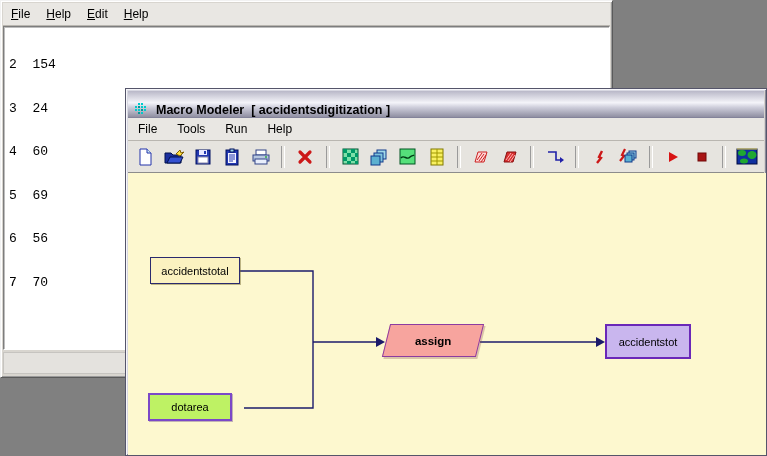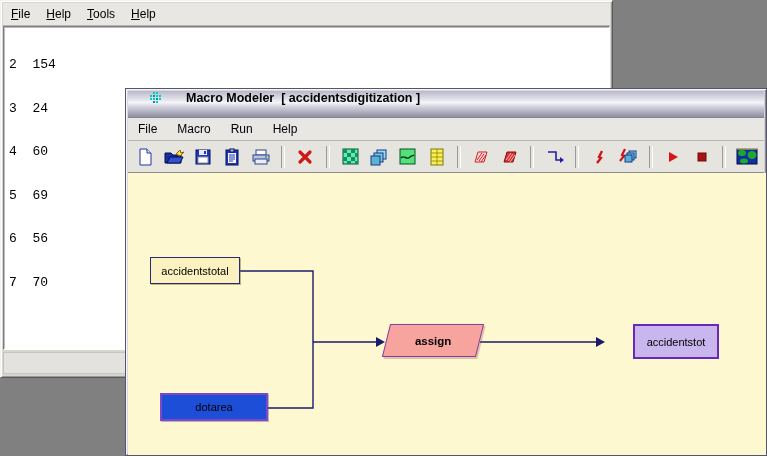--- a/index.html
+++ b/index.html
@@ -45,21 +45,21 @@
     position:absolute;left:125px;top:88px;width:642px;height:368px;
     background:#d6d3ce;
     border:1px solid #55556a;
     box-shadow:inset 1px 1px 0 #f6f6fa, inset -1px -1px 0 #8a8a9a, inset 2px 2px 0 #d8d8e2;
     box-sizing:border-box;
     display:flex;flex-direction:column;
   }
   .mm-titlebar{
     height:26px;margin:2px 2px 0 2px;flex:0 0 26px;
     background:linear-gradient(to bottom,#b9b8c8 0%,#f4f4f9 45%,#cfcfdc 62%,#908fa2 100%);
-    display:flex;align-items:flex-start;gap:23px;padding:0 20px;
+    display:flex;align-items:flex-end;gap:8px;padding:0 5px;
     border-bottom:1px solid #83839a;
   }
   .mm-title{font-size:12.5px;font-weight:bold;color:#000;white-space:pre;}
   .mm-menubar{
     height:22px;flex:0 0 22px;margin:0 2px;
     display:flex;align-items:center;background:#e9e7e3;
     font-size:12px;color:#000;
     border-bottom:1px solid #b9b6b0;box-shadow:0 1px 0 #ffffff;
   }
   .mm-menubar .mi{padding:2px 10px;cursor:default;}
@@ -87,47 +87,47 @@
   .node{
     position:absolute;display:flex;align-items:center;justify-content:center;
     font-size:11px;color:#000;box-sizing:border-box;text-align:center;
   }
   .node-accidentstotal{
     left:22px;top:84px;width:90px;height:27px;
     background:#fbf2c0;border:1px solid #2a2a6e;
     box-shadow:1px 1px 0 rgba(110,100,40,.45);
   }
   .node-dotarea{
-    left:32px;top:220px;width:108px;height:28px;
-    background:#1d4ed8;border:2px solid #7b48c8;
+    left:20px;top:220px;width:84px;height:28px;
+    background:#bef264;border:2px solid #7b48c8;
     box-shadow:1px 1px 0 rgba(80,50,130,.35);
   }
   .node-assign{
     left:258px;top:151px;width:94px;height:33px;
     background:#f7a49e;border:1px solid #8c3ca0;
     transform:skewX(-14deg);
     box-shadow:2px 2px 0 rgba(140,80,80,.3);
     font-weight:bold;font-size:11.5px;
   }
   .node-assign .unskew{transform:skewX(14deg);}
   .node-accidentstot{
     left:477px;top:151px;width:86px;height:35px;
-    background:#c9b6ee;border:2px solid #6a28b8;margin-left:28px;
+    background:#c9b6ee;border:2px solid #6a28b8;
   }
 
   svg{display:block;}
 </style>
 </head>
 <body>
 
 <div class="data-window">
   <div class="dw-menubar">
     <span class="mi">File</span>
     <span class="mi">Help</span>
-    <span class="mi">Tools</span>
+    <span class="mi">Edit</span>
     <span class="mi">Help</span>
   </div>
   <div class="dw-list">
     <div>2  154</div>
     <div>3  24</div>
     <div>4  60</div>
     <div>5  69</div>
     <div>6  56</div>
     <div>7  70</div>
     
@@ -168,21 +168,21 @@
           <rect x="5" y="10" width="2" height="2" fill="#009999"></rect>
             <rect x="8" y="10" width="2" height="2"></rect>
         </g>
       </svg>
     </span>
     <span class="mm-title">Macro Modeler  [ accidentsdigitization ]</span>
   </div>
 
   <div class="mm-menubar">
     <span class="mi">File</span>
-    <span class="mi">Macro</span>
+    <span class="mi">Tools</span>
     <span class="mi">Run</span>
     <span class="mi">Help</span>
   </div>
 
   <div class="mm-toolbar">
     <button class="tb-btn">
       <span>
           <svg width="18" height="18" viewBox="0 0 18 18">
         <path d="M4,1 h7 l4,4 v12 h-11 z" fill="#ffffff" stroke="#2233aa"></path>
         <path d="M11,1 v4 h4" fill="#cfeef5" stroke="#2233aa"></path>

